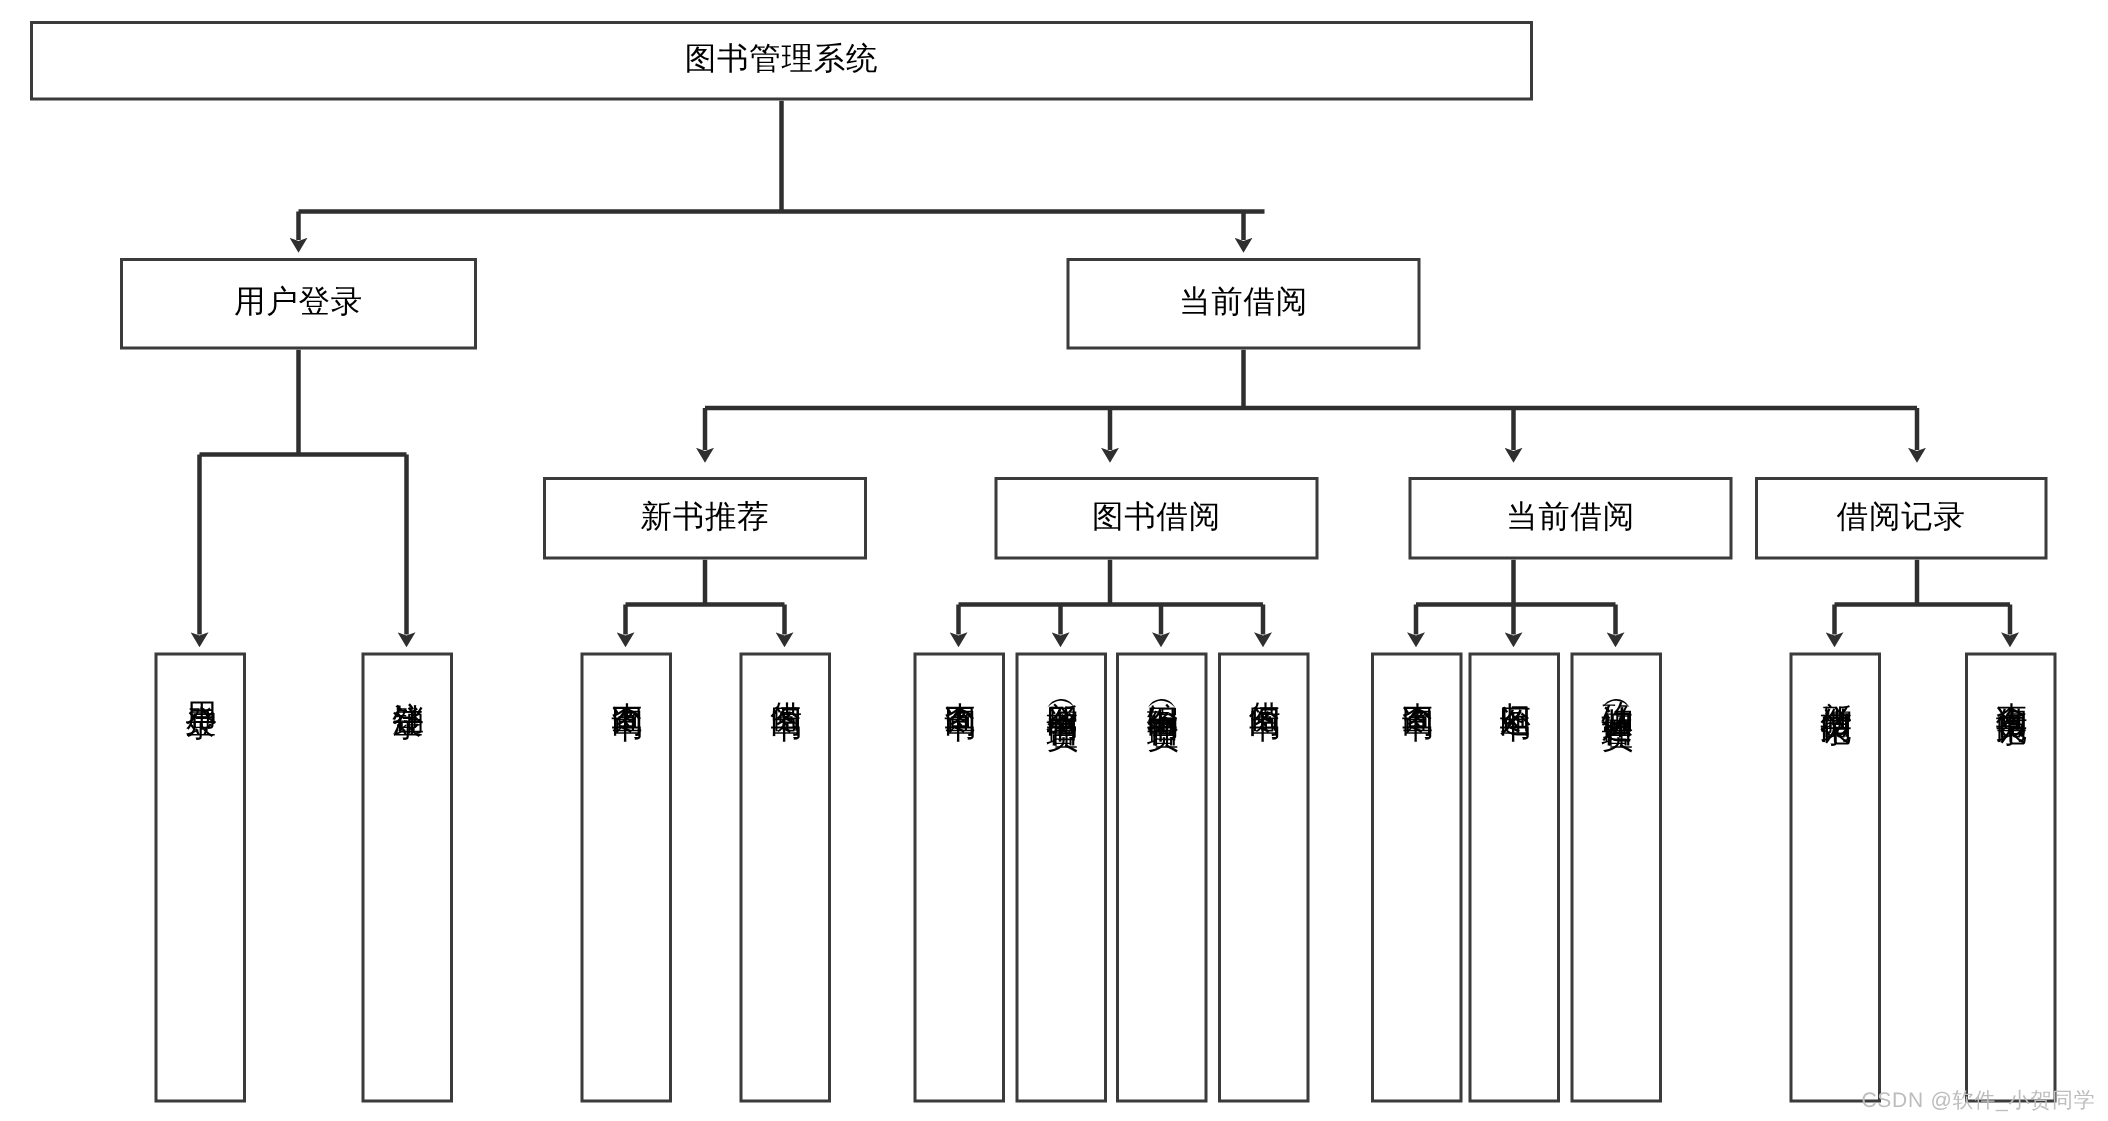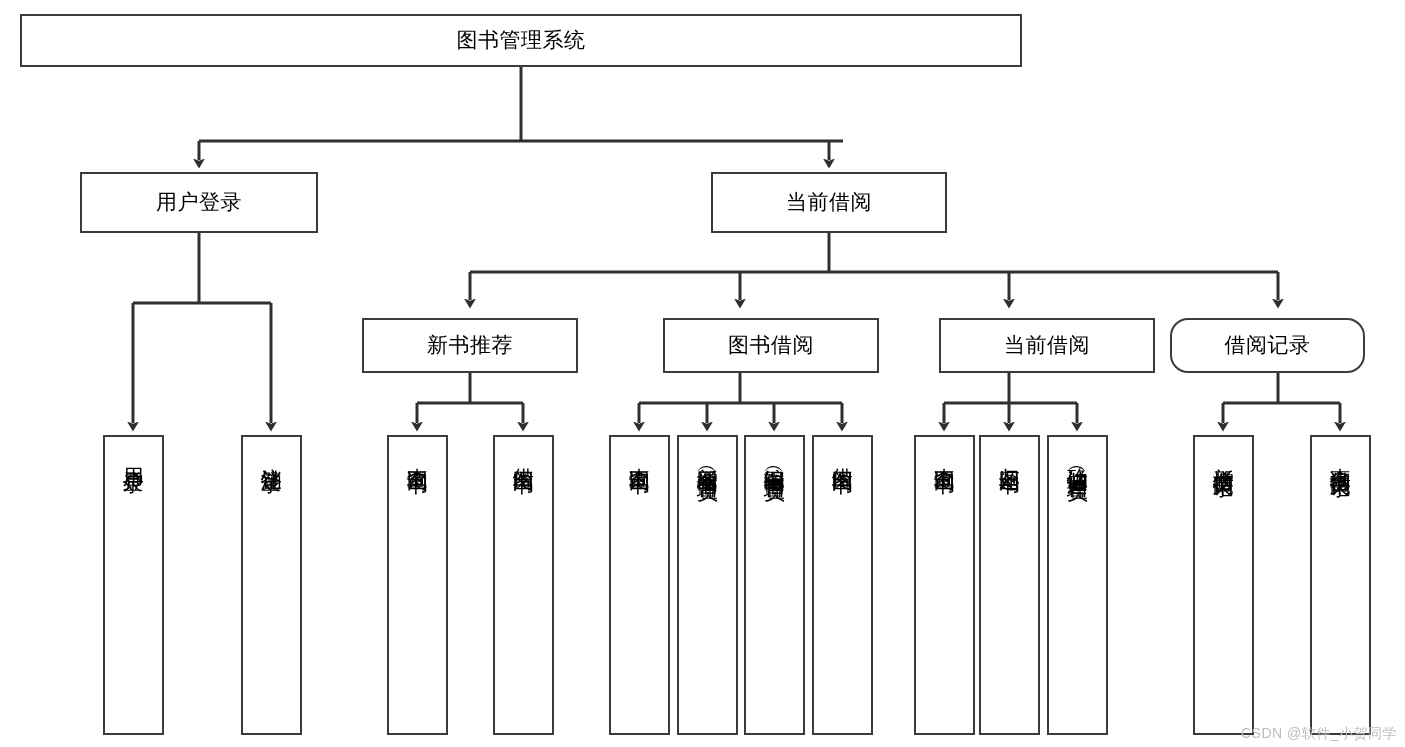--- a/index.html
+++ b/index.html
@@ -137,21 +137,21 @@
 
   <div class="node h" style="left:362px; top:318px; width:216px; height:55px;">
     <span class="label">新书推荐</span>
   </div>
   <div class="node h" style="left:632px; top:318px; width:216px; height:55px;margin-left:31px;">
     <span class="label">图书借阅</span>
   </div>
   <div class="node h" style="left:939px; top:318px; width:216px; height:55px;">
     <span class="label">当前借阅</span>
   </div>
-  <div class="node h" style="left:1170px; top:318px; width:195px; height:55px;border-radius:18px;">
+  <div class="node h" style="left:1170px; top:318px; width:195px; height:55px;">
     <span class="label">借阅记录</span>
   </div>
 
   <div class="node v" style="left:103px; top:435px; width:61px; height:300px;">
     <span class="label">用户登录</span>
   </div>
   <div class="node v" style="left:241px; top:435px; width:61px; height:300px;">
     <span class="label">注销登录</span>
   </div>
 

